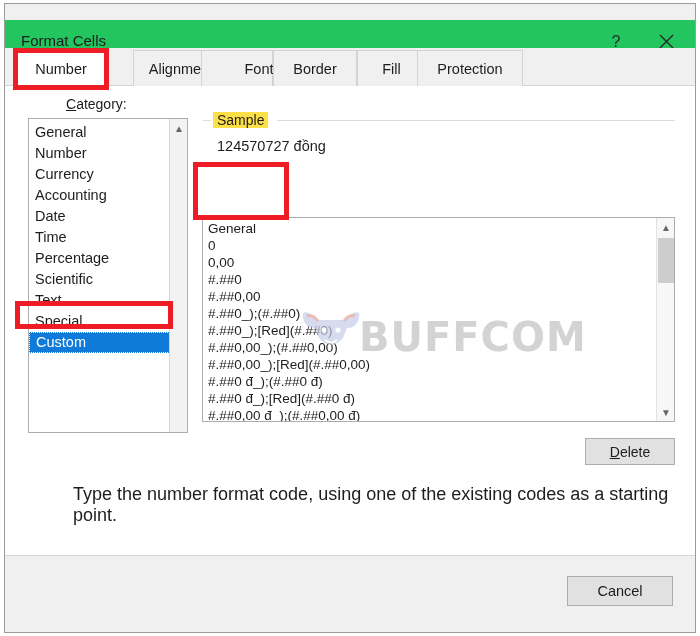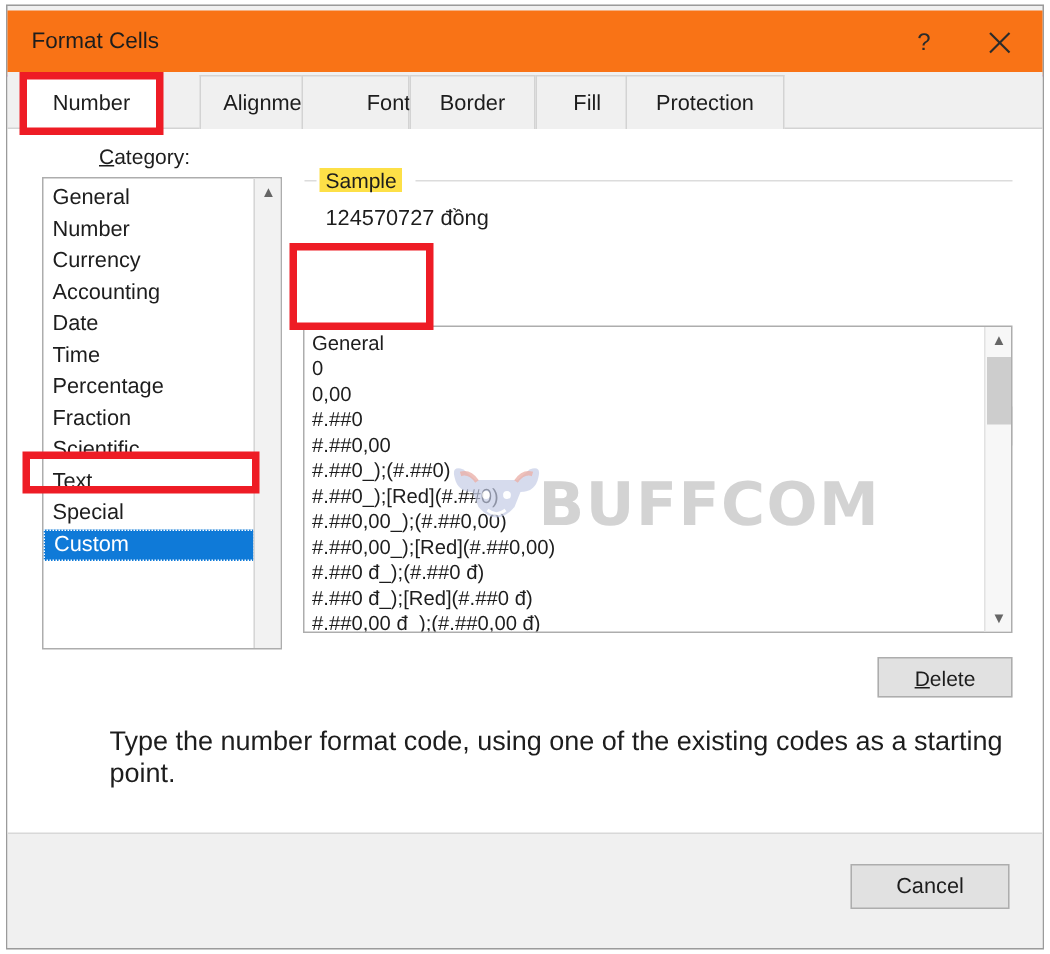--- a/index.html
+++ b/index.html
@@ -12,23 +12,23 @@
   }
   .dialog {
     position: absolute;
     left: 4px; top: 3px;
     width: 692px; height: 630px;
     background: #f0f0f0;
     border: 1px solid #9b9b9b;
   }
   
   .titlebar {
-    position: absolute; left: 0; top: 3px;
+    position: absolute; left: 0; top: 16px;
     width: 100%; height: 44px;
-    background: #f97316;
+    background: #22c55e;
     border-bottom: 1px solid #8b5cf6;
   }
   .title-text {
     position: absolute; left: 16px; top: 12px;
     font-size: 15px; color: #1d1d1d;
   }
   .tb-btn {
     position: absolute; top: 0; height: 43px; width: 46px;
     display: flex; align-items: center; justify-content: center;
     font-size: 17px; color: #2b2b2b; cursor: default;
@@ -270,21 +270,20 @@
 
     <div class="catbox">
       <div class="catlist">
         <div class="catitem">General</div>
         <div class="catitem">Number</div>
         <div class="catitem">Currency</div>
         <div class="catitem">Accounting</div>
         <div class="catitem">Date</div>
         <div class="catitem">Time</div>
         <div class="catitem">Percentage</div>
-        <div class="catitem">Fraction</div>
         <div class="catitem">Scientific</div>
         <div class="catitem">Text</div>
         <div class="catitem">Special</div>
         <div class="catitem sel">Custom</div>
       </div>
       <div class="cat-scroll">
         <div class="sb-arrow up">▲</div>
       </div>
     </div>
 

